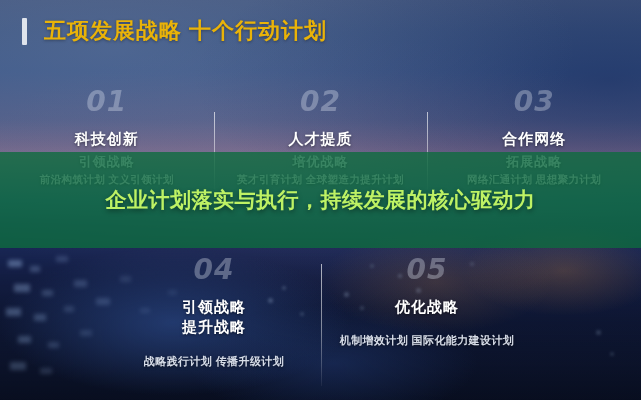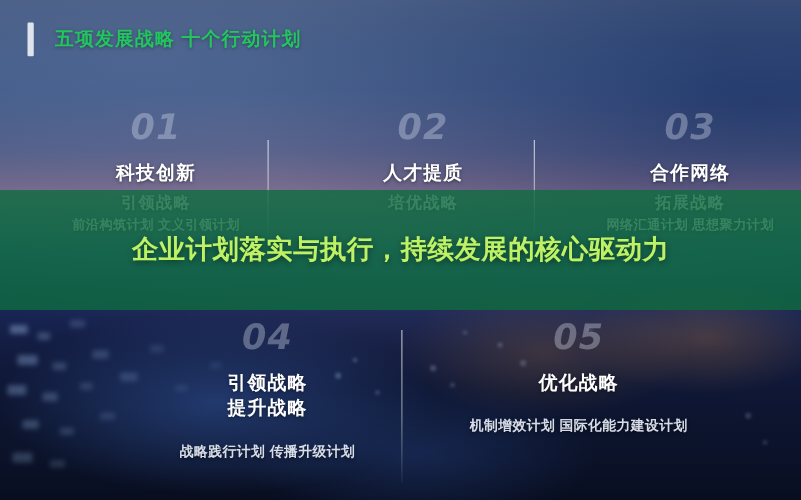--- a/index.html
+++ b/index.html
@@ -90,22 +90,22 @@
   }
   .header-accent {
     width: 5px;
     height: 27px;
     background: #dfe4ec;
     margin-left: 22px;
     border-radius: 1px;
   }
   .header-title {
     margin-left: 17px;
-    color: #22c55e;
-    font-size: 15px;
+    color: #eab308;
+    font-size: 22px;
     font-weight: bold;
     letter-spacing: 1px;
     text-shadow: 0 1px 3px rgba(0,0,0,0.35);
   }
 
   
   .row-top {
     position: absolute;
     left: 0; top: 72px;
     width: 641px;
@@ -118,21 +118,20 @@
     width: 641px;
     height: 140px;
     display: flex;
     justify-content: center;
   }
   .cell {
     position: relative;
     flex: 1 1 0;
     text-align: center;
     color: #fff;
-    padding-left: 36px;
   }
   .row-bottom .cell { flex: 0 0 213px; }
 
   .cell-divider {
     position: absolute;
     left: 0;
     top: 40px;
     width: 1px;
     height: 78px;
     background: linear-gradient(180deg,
@@ -262,20 +261,21 @@
       <div class="cell-title">科技创新</div>
       <div class="cell-sub">引领战略</div>
       <div class="cell-plans">前沿构筑计划 文义引领计划</div>
     </div>
 
     <div class="cell">
       <div class="cell-divider"></div>
       <div class="num">02</div>
       <div class="cell-title">人才提质</div>
       <div class="cell-sub">培优战略</div>
+      <div class="cell-plans">英才引育计划 全球塑造力提升计划</div>
     </div>
 
     <div class="cell">
       <div class="cell-divider"></div>
       <div class="num">03</div>
       <div class="cell-title">合作网络</div>
       <div class="cell-sub">拓展战略</div>
       <div class="cell-plans">网络汇通计划 思想聚力计划</div>
     </div>
 

